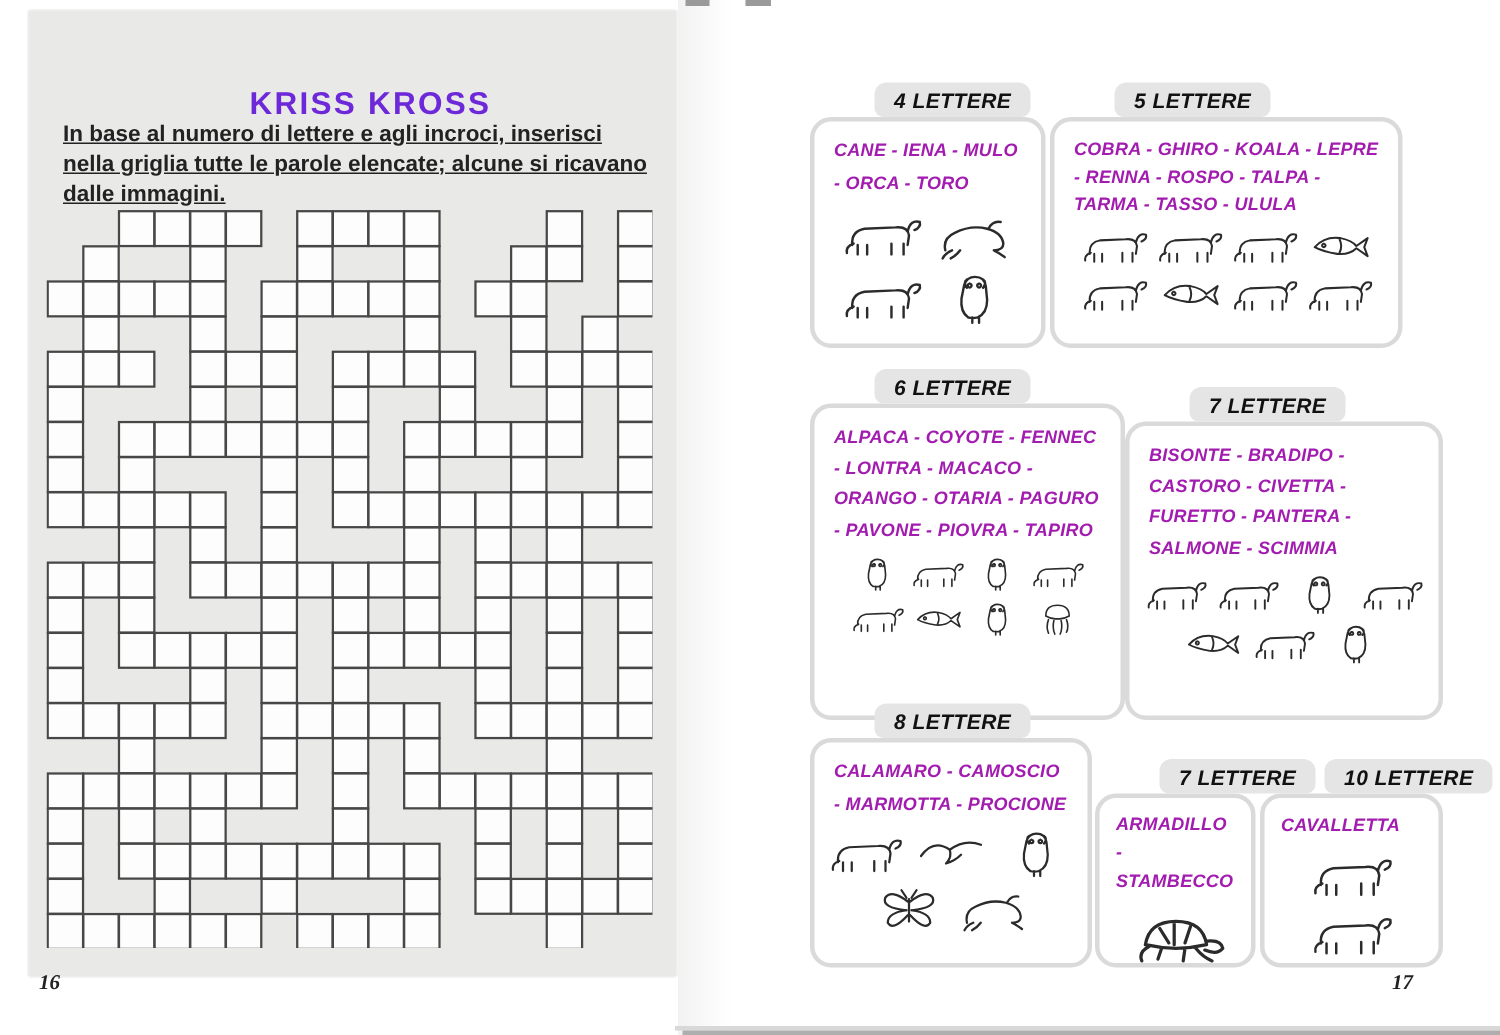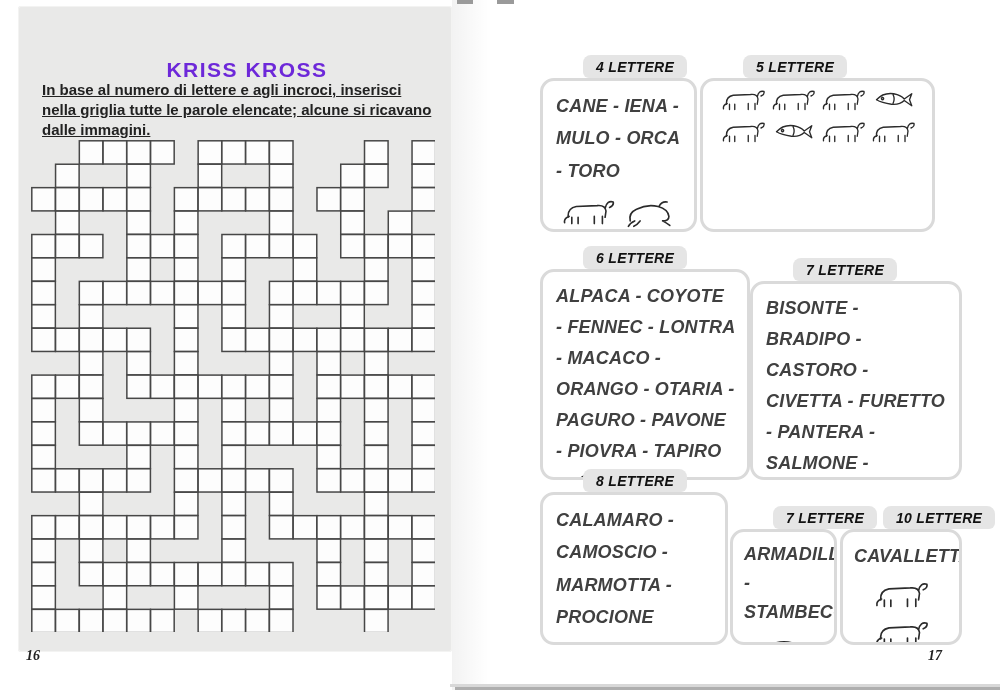--- a/index.html
+++ b/index.html
@@ -55,22 +55,22 @@
     font-size:14px;font-weight:700;font-style:italic;color:#111;
     letter-spacing:0.3px;white-space:nowrap;margin-left:40px;
   }
   .wordbox .card{
     position:absolute;inset:0;background:#ffffff;
     border:3px solid #dadada;border-radius:14px;
     box-sizing:border-box;overflow:hidden;
   }
   .wordbox .words{
     margin:0;padding:9px 12px 2px 13px;
-    font-size:18px;font-weight:700;font-style:italic;
-    line-height:1.8;letter-spacing:0.2px;color:#404040;
+    font-size:12px;font-weight:700;font-style:italic;
+    line-height:1.8;letter-spacing:0.2px;color:#a21caf;
   }
   .wordbox .animals{
     display:flex;flex-wrap:wrap;align-items:center;justify-content:center;
     padding:3px 8px;gap:4px 8px;
   }
   .wordbox .animals svg{stroke:#2b2b2b;fill:none;stroke-width:1.8;
     stroke-linecap:round;stroke-linejoin:round;}
 
   .wordbox[data-idx="0"] .animals svg{width:54px;height:38px;}
   .wordbox[data-idx="1"] .animals svg{width:46px;height:30px;}
@@ -340,20 +340,21 @@
           <svg viewBox="0 0 60 40">
             <path d="M25 34 Q19 30 20 20 L22 10 Q24 4 30 4 Q37 4 38 11 L39 21 Q39 31 32 34 Q28 35 25 34 M26 9 a1.4 1.4 0 1 0 .1 0 M33 9 a1.4 1.4 0 1 0 .1 0 M28 34 V38 M33 34 V38 M24 12 Q21 8 24 6 M36 12 Q39 8 36 6"></path>
           </svg>
         </div>
     </div>
   </div>
 
   <div class="wordbox" data-idx="1" style="left:700px;top:78px;width:235px;height:154px;">
     <div class="tab">5 LETTERE</div>
     <div class="card">
+      <p class="words" style="line-height:1.55;padding-bottom:0;">COBRA - GHIRO - KOALA - LEPRE - RENNA - ROSPO - TALPA - TARMA - TASSO - ULULA</p>
       <div class="animals">
           <svg viewBox="0 0 60 40">
             <path d="M8 27 Q7 17 17 15 L40 14 Q49 13 50 20 L49 27 M12 27 V34 M19 27 V34 M37 26 V34 M46 26 V34 M49 17 Q51 8 58 10 Q59 14 54 16 M9 26 Q3 28 4 33"></path>
           </svg>
           <svg viewBox="0 0 60 40">
             <path d="M8 27 Q7 17 17 15 L40 14 Q49 13 50 20 L49 27 M12 27 V34 M19 27 V34 M37 26 V34 M46 26 V34 M49 17 Q51 8 58 10 Q59 14 54 16 M9 26 Q3 28 4 33"></path>
           </svg>
           <svg viewBox="0 0 60 40">
             <path d="M8 27 Q7 17 17 15 L40 14 Q49 13 50 20 L49 27 M12 27 V34 M19 27 V34 M37 26 V34 M46 26 V34 M49 17 Q51 8 58 10 Q59 14 54 16 M9 26 Q3 28 4 33"></path>
           </svg>

